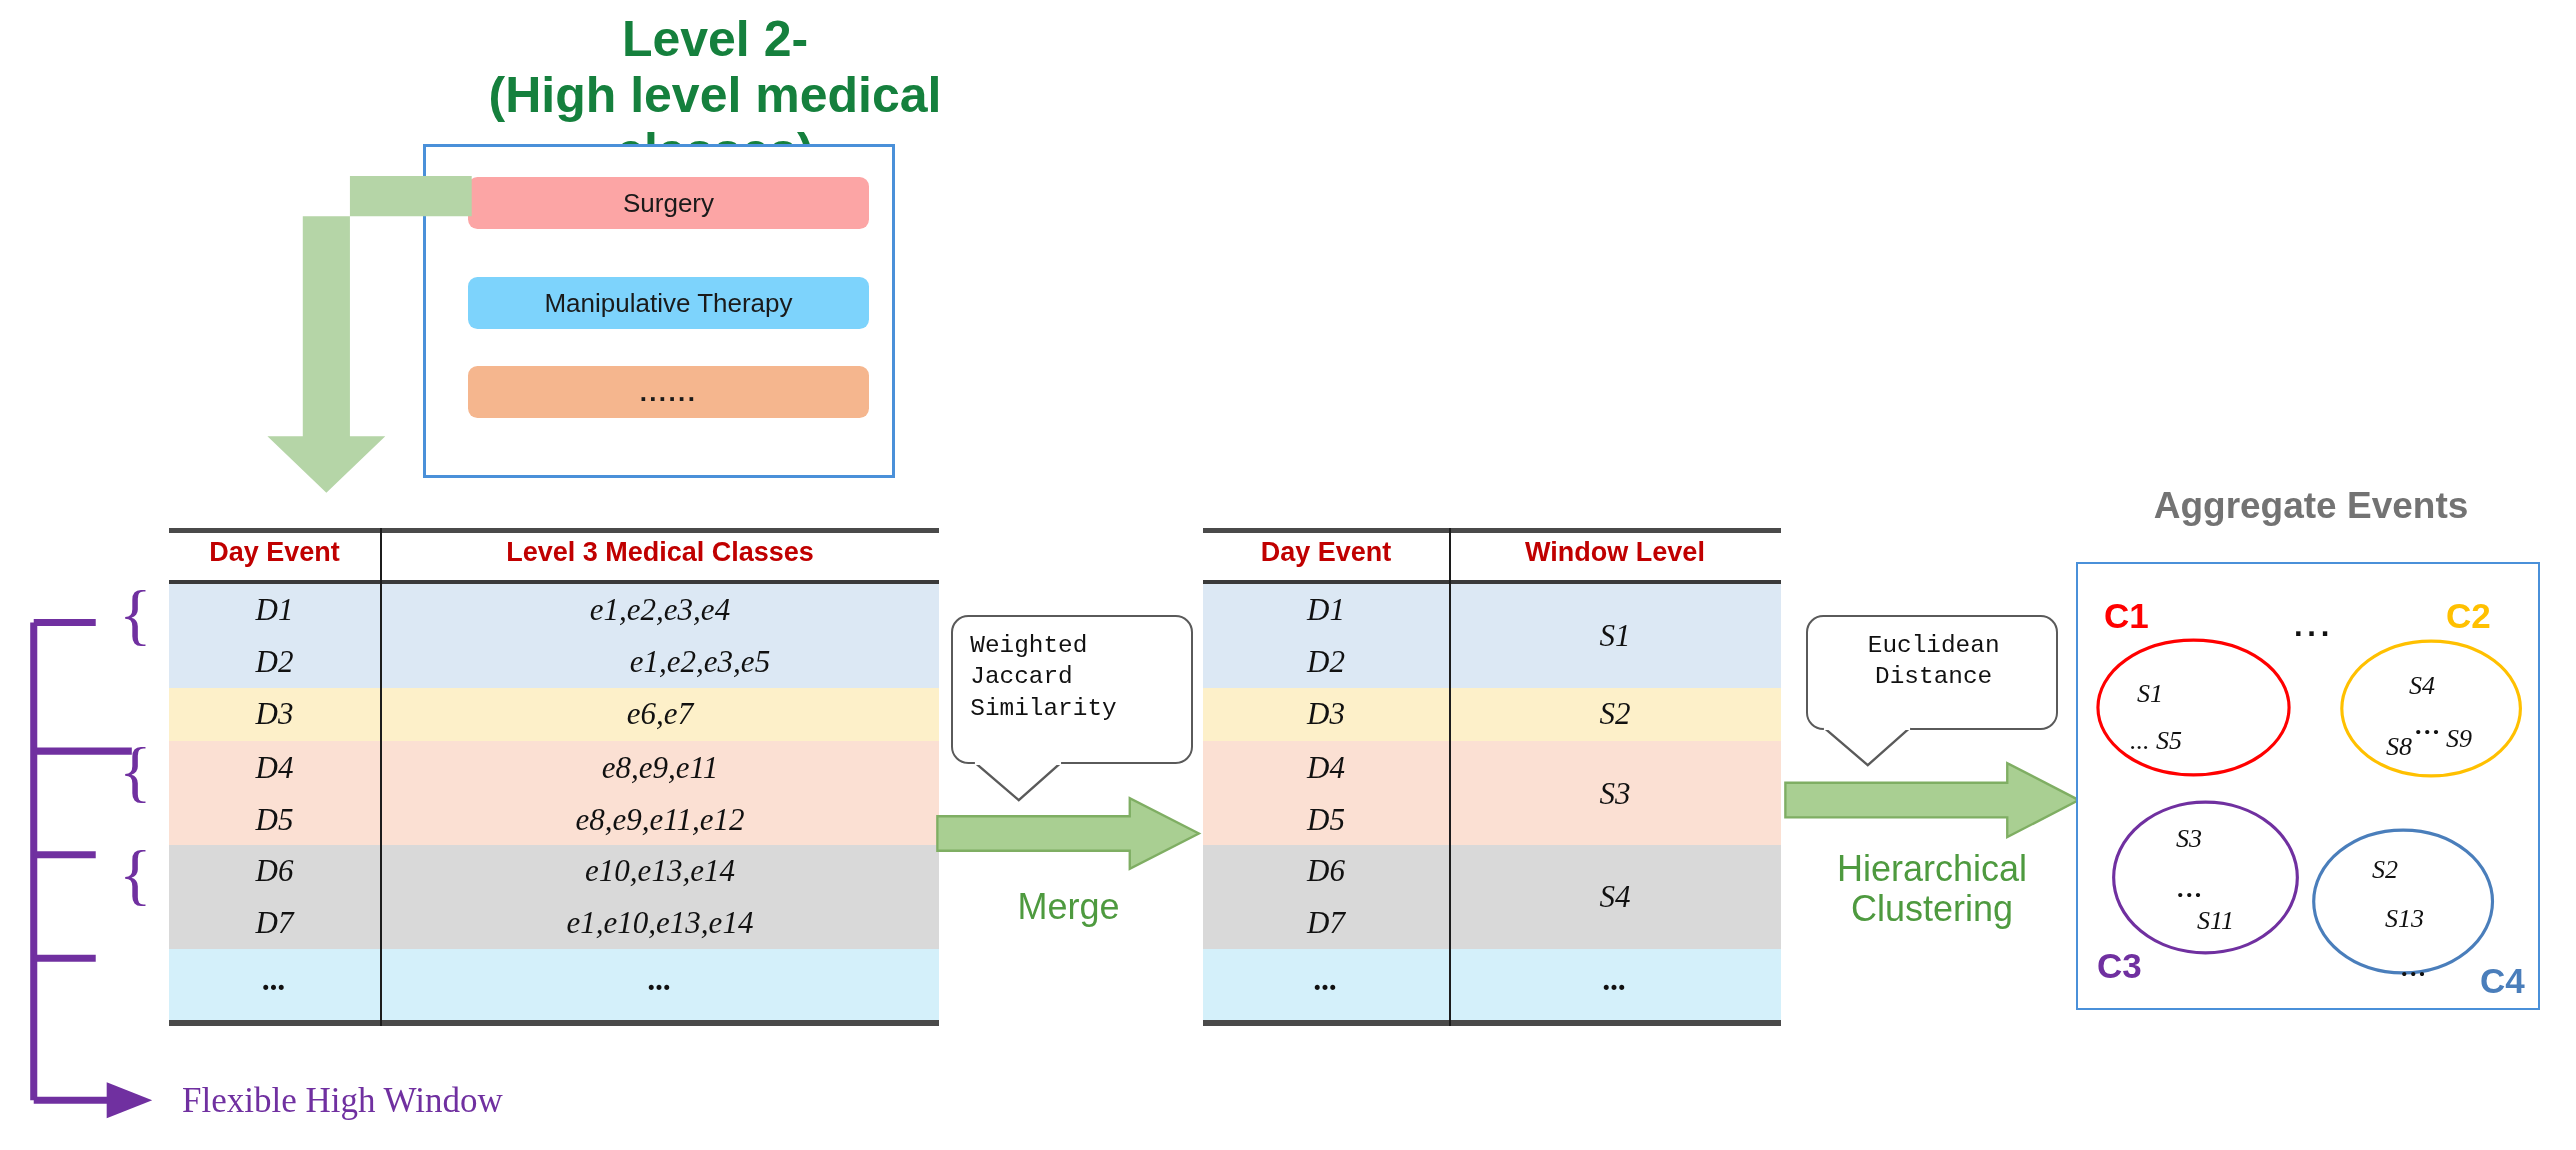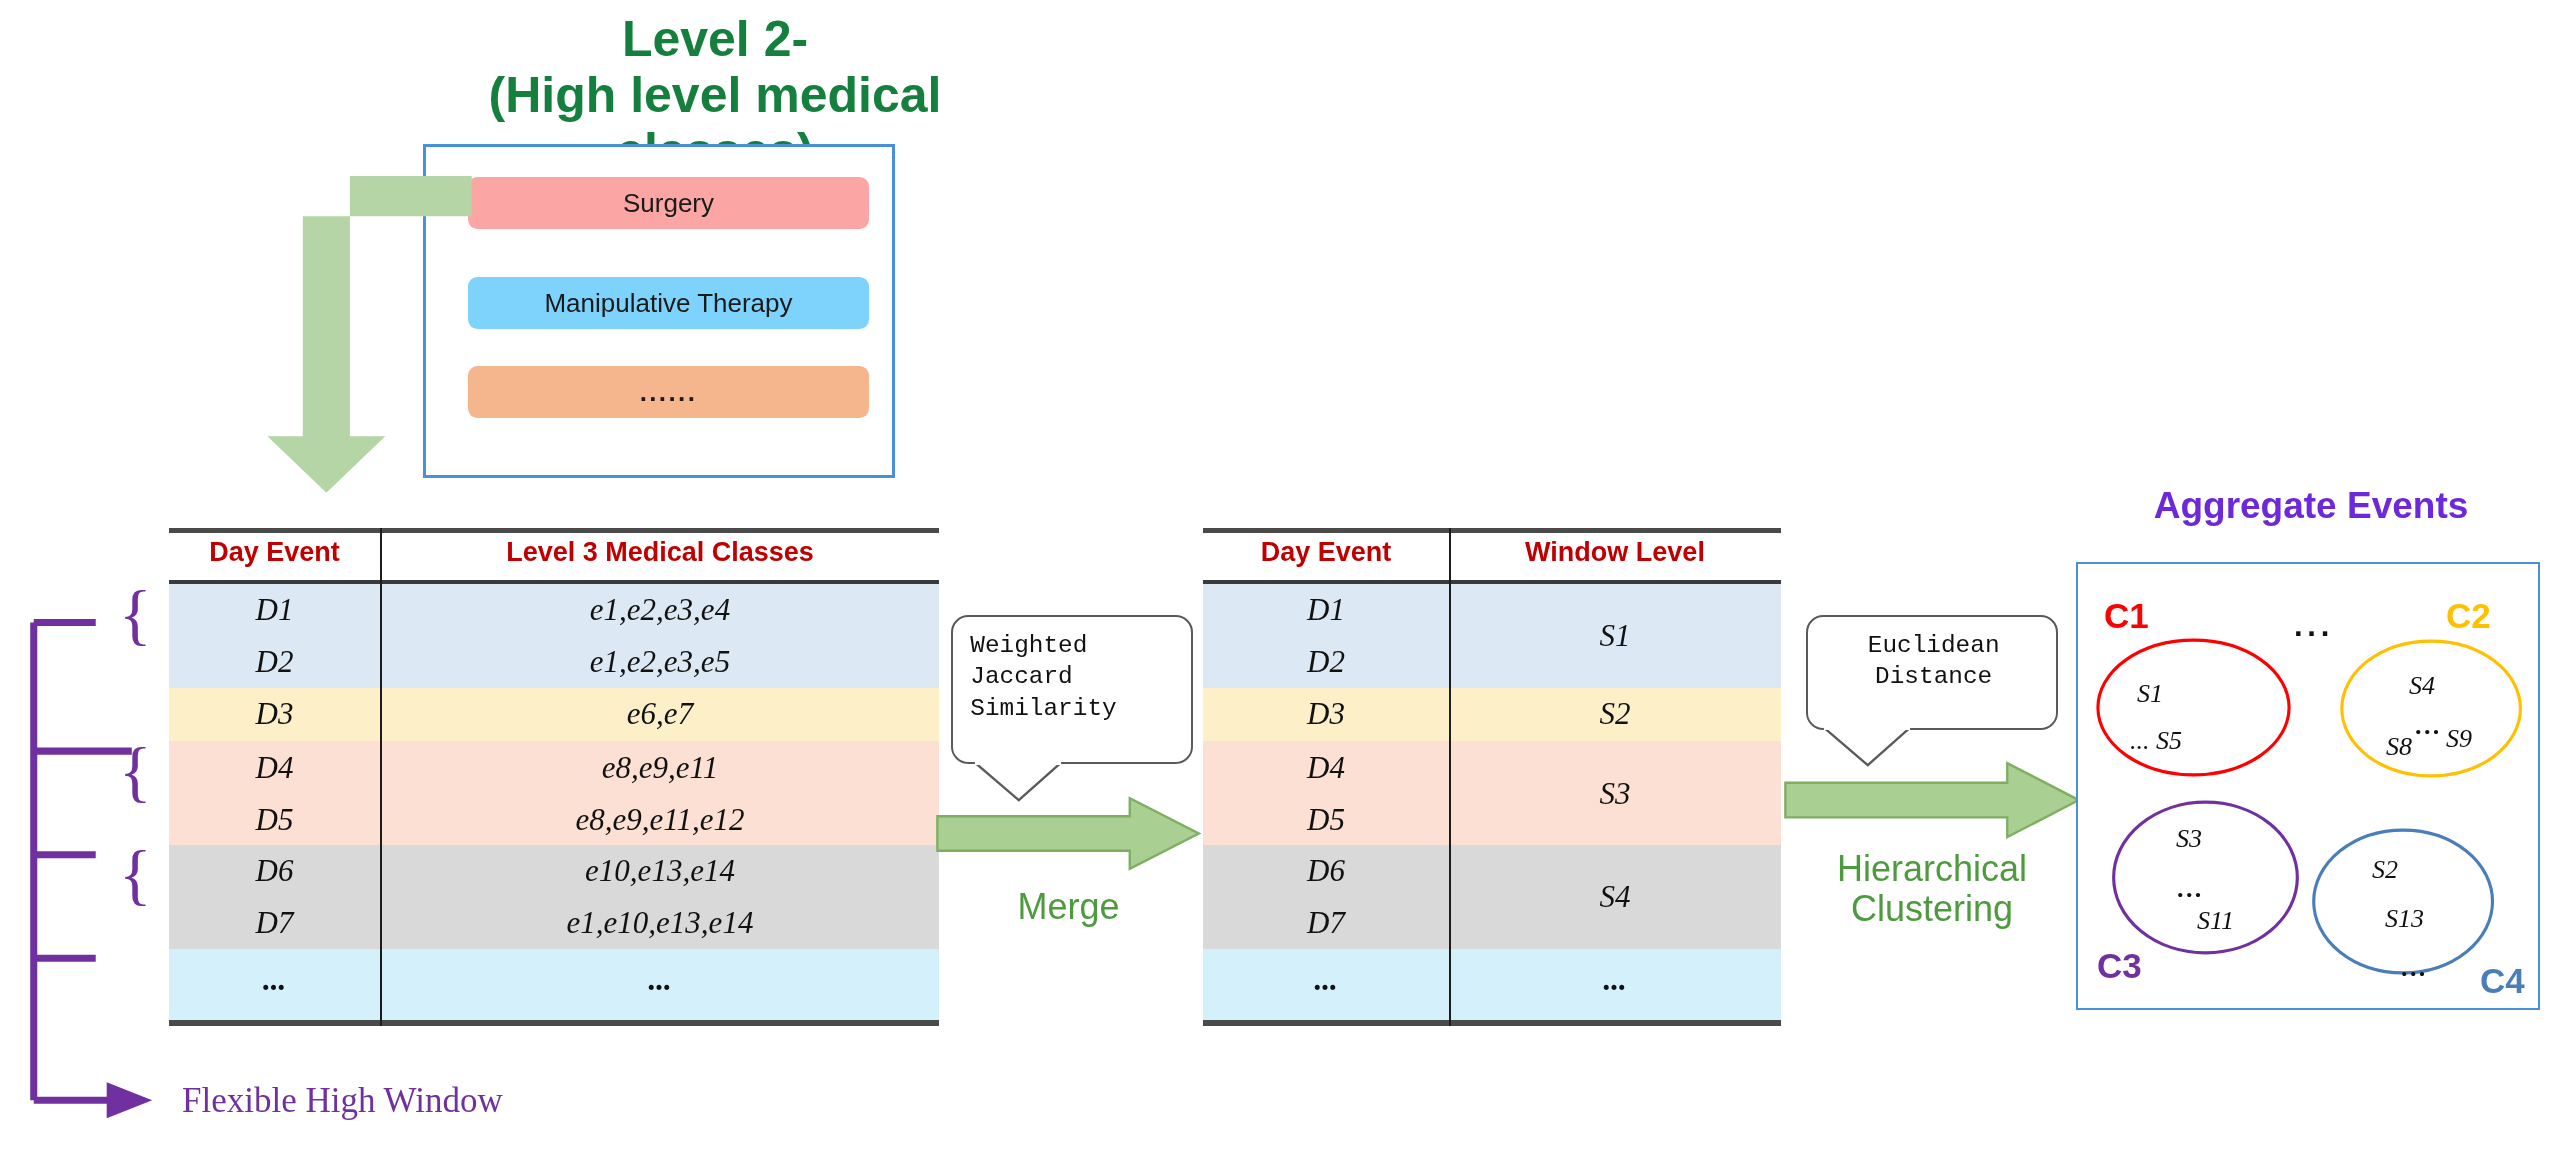--- a/index.html
+++ b/index.html
@@ -62,21 +62,21 @@
   
   .proc-arrow{position:absolute;}
   .proc-label{
     position:absolute; color:#4E9A3F; font-size:36px; text-align:center;
     line-height:1.12; font-family:"Liberation Sans",sans-serif;
   }
 
   
   #agg-title{
     left:2083px; top:485px; width:456px; text-align:center;
-    color:#6d28d9; font-size:37px; font-weight:700;
+    color:#737373; font-size:37px; font-weight:700;
     font-family:"Liberation Sans",sans-serif;
   }
   #agg-box{
     left:2076px; top:562px; width:464px; height:448px;
     border:2.4px solid #4A90D9; background:#fff; box-sizing:border-box;
   }
   .cluster-label{
     position:absolute; font-size:35px; font-weight:700;
     font-family:"Liberation Sans",sans-serif;
   }
@@ -140,21 +140,21 @@
     <div class="band" style="top:213px; height:104px; background:#FBE0D3;"></div>
     <div class="band" style="top:317px; height:104px; background:#D9D9D9;"></div>
     <div class="band" style="top:421px; height:71px;  background:#D4F0FA;"></div>
 
     <div class="vline" style="left:211px; z-index:5;"></div>
 
     <div class="cellA" style="left:0;   top:64px;  width:211px; z-index:6;">D1</div>
     <div class="cellB" style="left:211px;top:64px;  width:560px; z-index:6;">e1,e2,e3,e4</div>
 
     <div class="cellA" style="left:0;   top:116px; width:211px; z-index:6;">D2</div>
-    <div class="cellB" style="left:211px;top:116px; width:560px; z-index:6;">e1,e2,e3,e5</div>
+    <div class="cellB" style="left:211px;top:116px; width:560px; z-index:6;padding-left:40px;">e1,e2,e3,e5</div>
 
     <div class="cellA" style="left:0;   top:168px; width:211px; z-index:6;">D3</div>
     <div class="cellB" style="left:211px;top:168px; width:560px; z-index:6;">e6,e7</div>
 
     <div class="cellA" style="left:0;   top:222px; width:211px; z-index:6;">D4</div>
     <div class="cellB" style="left:211px;top:222px; width:560px; z-index:6;">e8,e9,e11</div>
 
     <div class="cellA" style="left:0;   top:274px; width:211px; z-index:6;">D5</div>
     <div class="cellB" style="left:211px;top:274px; width:560px; z-index:6;">e8,e9,e11,e12</div>
 

